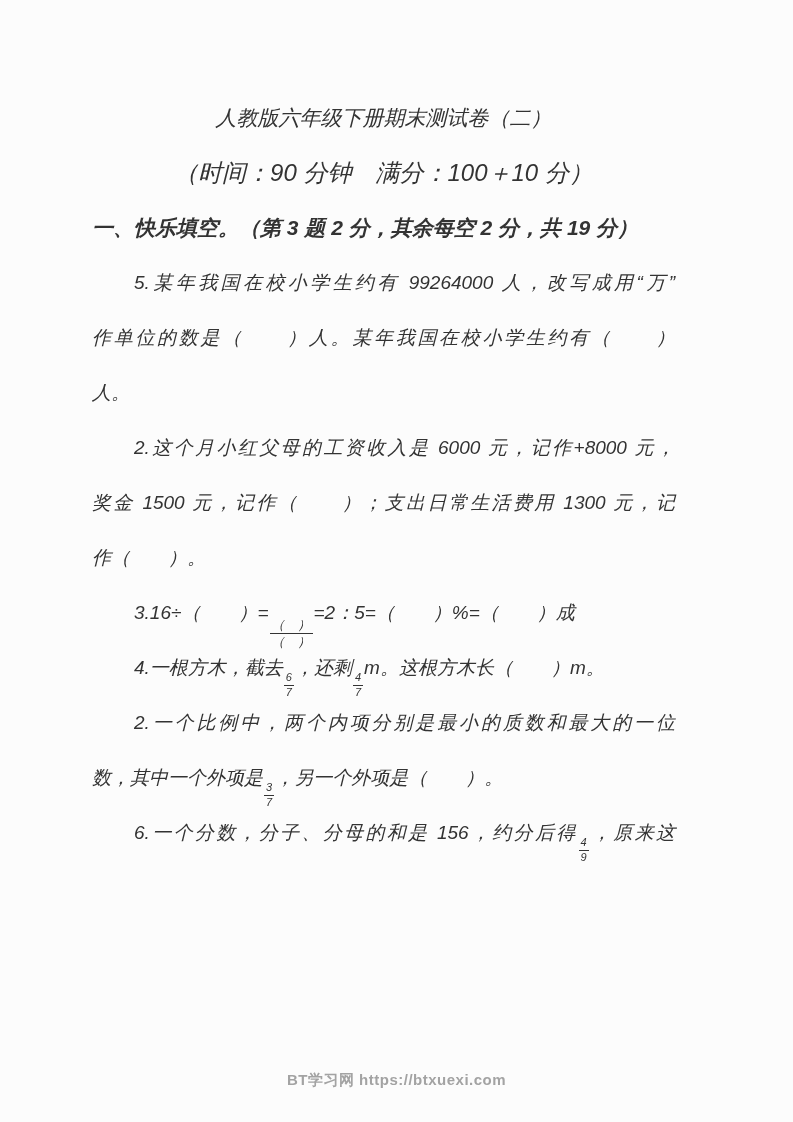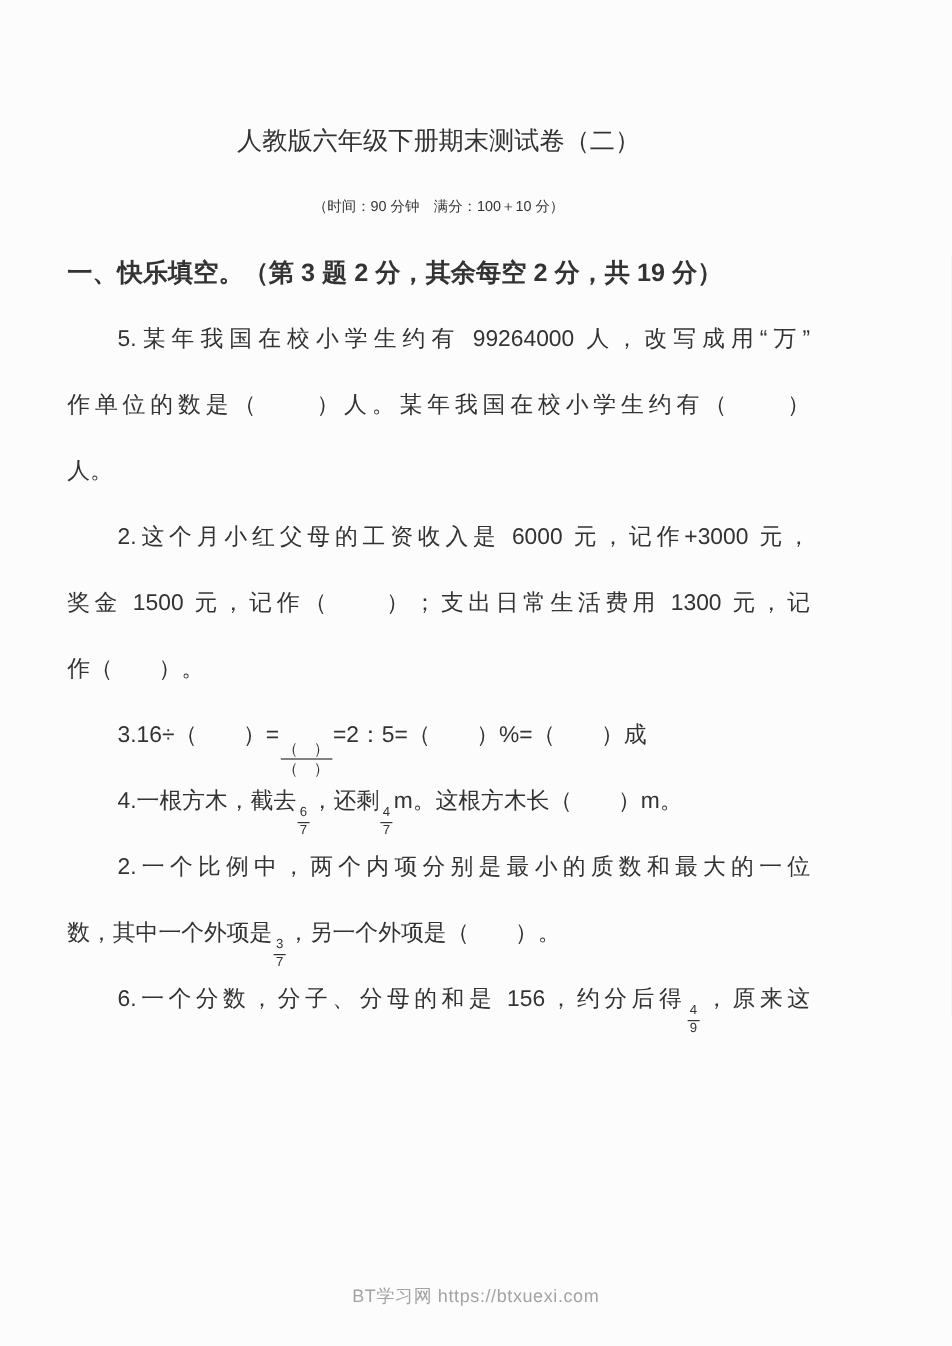--- a/index.html
+++ b/index.html
@@ -9,42 +9,43 @@
     position: relative;
     width: 793px;
     height: 1122px;
     margin: 0 auto;
     background: #fcfcfc;
     color: #333333;
     overflow: hidden;
   }
 
   .content {
-    padding: 90px 118px 0 56px; 
+    padding: 90px 118px 0 92px; 
+    font-style: italic;
   }
 
   .line {
     height: 55px;
     line-height: 55px;
     font-size: 19px;
     white-space: nowrap;
   }
 
   .doc-title {
     height: 55px;
     line-height: 55px;
     font-size: 21px;
     text-align: center;
     white-space: nowrap;
   }
 
   .doc-subtitle {
     height: 55px;
     line-height: 55px;
-    font-size: 12px;
+    font-size: 24px;
     text-align: center;
     white-space: nowrap;
   }
 
   .section-heading {
     height: 55px;
     line-height: 55px;
     font-size: 21px;
     font-weight: 700;
     white-space: nowrap;
@@ -75,38 +76,39 @@
 
   .page-footer {
     position: absolute;
     left: 0;
     right: 0;
     bottom: 32px;
     text-align: center;
     font-size: 15px;
     color: #a3a3a3;
     letter-spacing: 0.5px;
+    font-weight: bold;
   }
 </style>
 </head>
 <body>
 
 <div class="page">
   <div class="content">
     <div class="doc-title">人教版六年级下册期末测试卷（二）</div>
 
     <div class="doc-subtitle">（时间：90 分钟　满分：100＋10 分）</div>
 
     <div class="section-heading">一、快乐填空。（第 3 题 2 分，其余每空 2 分，共 19 分）</div>
 
     <div>
         <div class="line indent justify">5.某年我国在校小学生约有 99264000 人，改写成用“万”</div>
         <div class="line justify">作单位的数是（　　）人。某年我国在校小学生约有（　　）</div>
         <div class="line">人。</div>
-        <div class="line indent justify">2.这个月小红父母的工资收入是 6000 元，记作+3000 元，</div>
+        <div class="line indent justify">2.这个月小红父母的工资收入是 6000 元，记作+8000 元，</div>
         <div class="line justify">奖金 1500 元，记作（　　）；支出日常生活费用 1300 元，记</div>
         <div class="line">作（　　）。</div>
         <div class="line indent">3.16÷（　　）=<span class="frac big">
             <span class="num">（　）</span>
             <span class="den">（　）</span>
           </span>=2：5=（　　）%=（　　）成</div>
         <div class="line indent">4.一根方木，截去<span class="frac">
             <span class="num">6</span>
             <span class="den">7</span>
           </span>，还剩<span class="frac">

